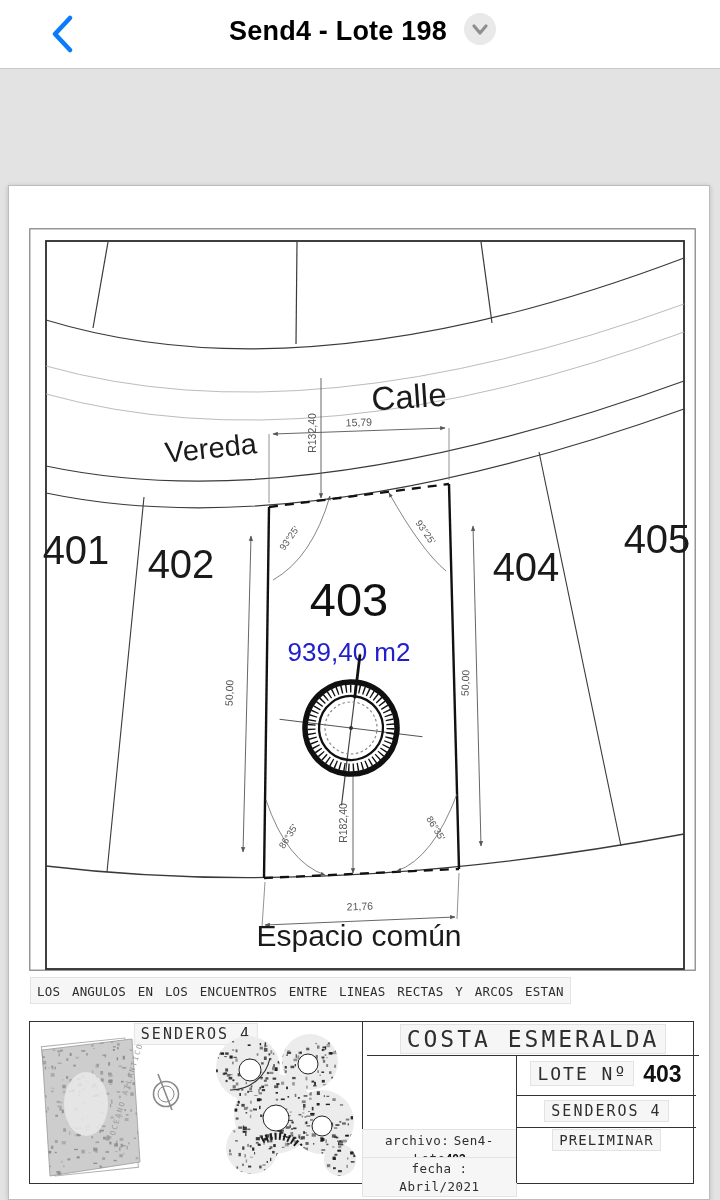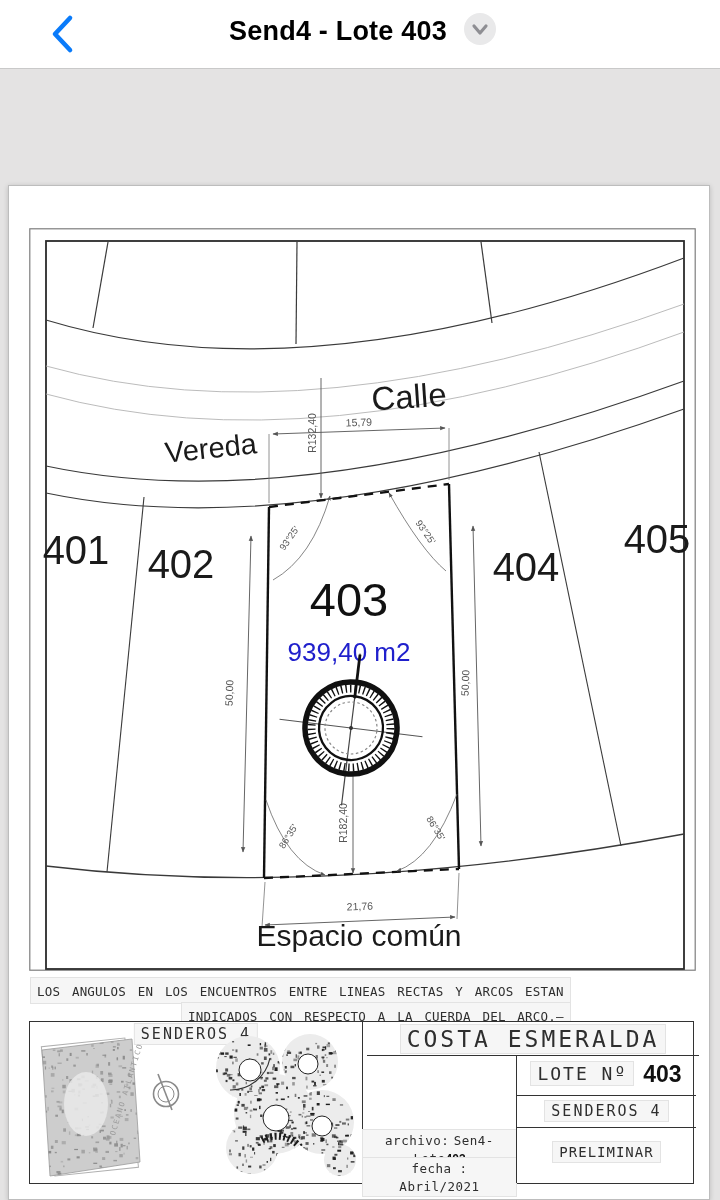--- a/index.html
+++ b/index.html
@@ -47,34 +47,34 @@
   .arc{top:72px;height:26px;padding-top:2px;}
   .arc .cadtxt{font-size:12.5px;letter-spacing:.5px;}
   .fec{top:98px;height:29px;padding-top:4px;text-align:center;}
   .fec .cadtxt{font-size:12.5px;letter-spacing:.5px;}
   .lote{top:0;height:40px;padding-top:5px;}
   .lote .cadtxt{font-size:18px;letter-spacing:2px;}
   .lote b{font-family:"Liberation Sans",sans-serif;font-size:23px;font-weight:700;color:#111;
     vertical-align:-2px;margin-left:10px;}
   .send{top:40px;height:32px;padding-top:5px;}
   .send .cadtxt{font-size:15px;letter-spacing:2px;}
-  .prel{top:68px;height:55px;padding-top:18px;}
+  .prel{top:56px;height:55px;padding-top:18px;}
   .prel .cadtxt{font-size:14px;letter-spacing:1px;}
   .num-bold{font-family:"Liberation Sans",sans-serif;font-weight:700;font-size:12px;color:#111;}
 </style>
 </head>
 <body>
 
 <div class="nav">
   <div class="back-btn">
     <svg width="34" height="46" viewBox="0 0 34 46">
       <polyline points="24,7 9,23 24,39" fill="none" stroke="#0a7bfa" stroke-width="4.6" stroke-linecap="round" stroke-linejoin="round"></polyline>
     </svg>
   </div>
-  <div class="nav-title">Send4 - Lote 403</div>
+  <div class="nav-title">Send4 - Lote 198</div>
   <div class="expand-btn">
     <svg width="32" height="32" viewBox="0 0 32 32">
       <polyline points="10,13 16,20 22,13" fill="none" stroke="#8e8e93" stroke-width="3.2" stroke-linecap="round" stroke-linejoin="round"></polyline>
     </svg>
   </div>
 </div>
 
 <div class="doc-area">
   <div class="page">
 
@@ -170,21 +170,20 @@
         <circle r="32" fill="none" stroke="#101010" stroke-width="2.3"></circle>
         <circle r="26" fill="none" stroke="#888" stroke-width="1.2" stroke-dasharray="2.5 2.5"></circle>
         <circle r="2" fill="#333"></circle>
       </g>
 
       <text x="330" y="718" font-size="30" fill="#1a1a1a" text-anchor="middle">Espacio común</text>
     </svg>
 
     <div class="note">
       <span class="cadbox"><span class="cadtxt">LOS ANGULOS EN LOS ENCUENTROS ENTRE LINEAS RECTAS Y ARCOS ESTAN</span></span><br>
-      <span class="cadbox"><span class="cadtxt">INDICADOS CON RESPECTO A LA CUERDA DEL ARCO.–</span></span>
     </div>
 
     <div class="tblock">
       <div class="maps">
         <div class="sector-label cadbox"><span class="cadtxt">SENDEROS 4</span></div>
 
         <div class="map-left">
           <svg id="mapL" width="112" height="148" viewBox="0 0 112 148">
             <defs>
                 <clipPath id="lmclip">

